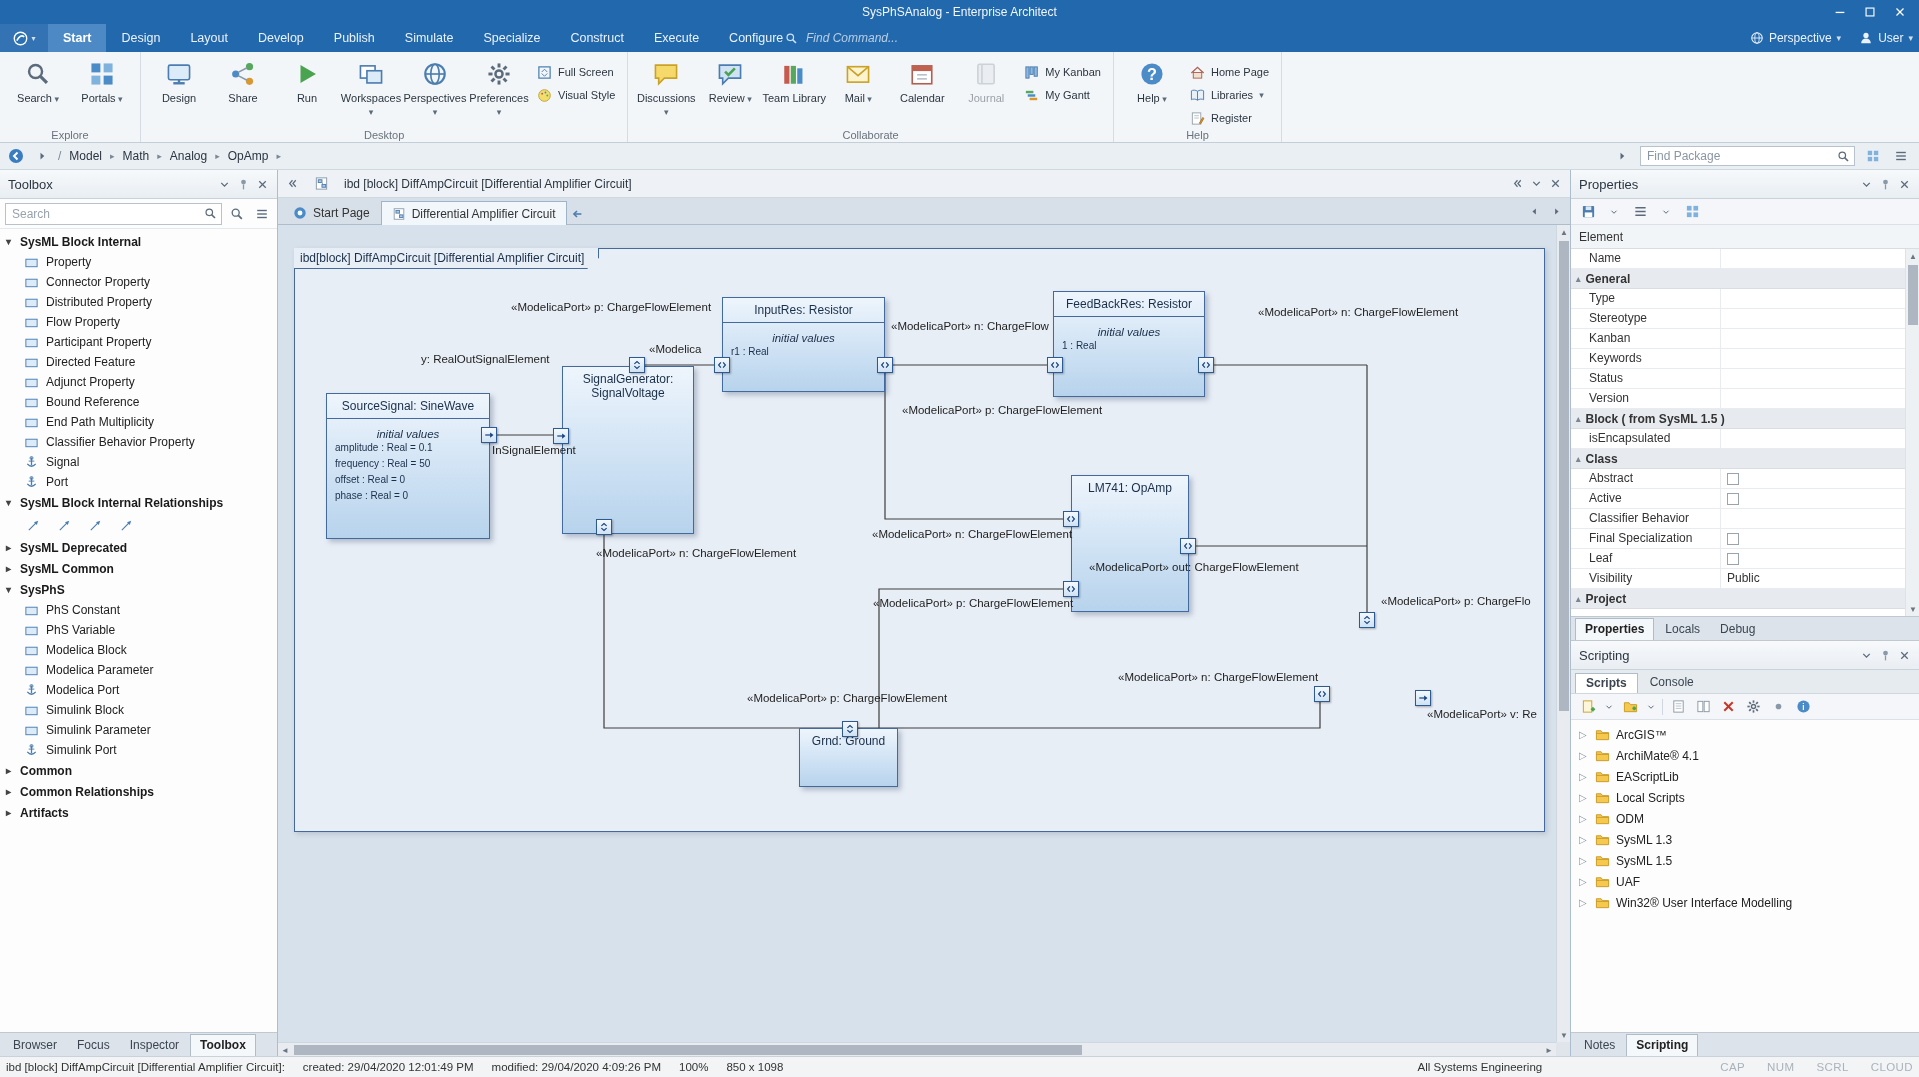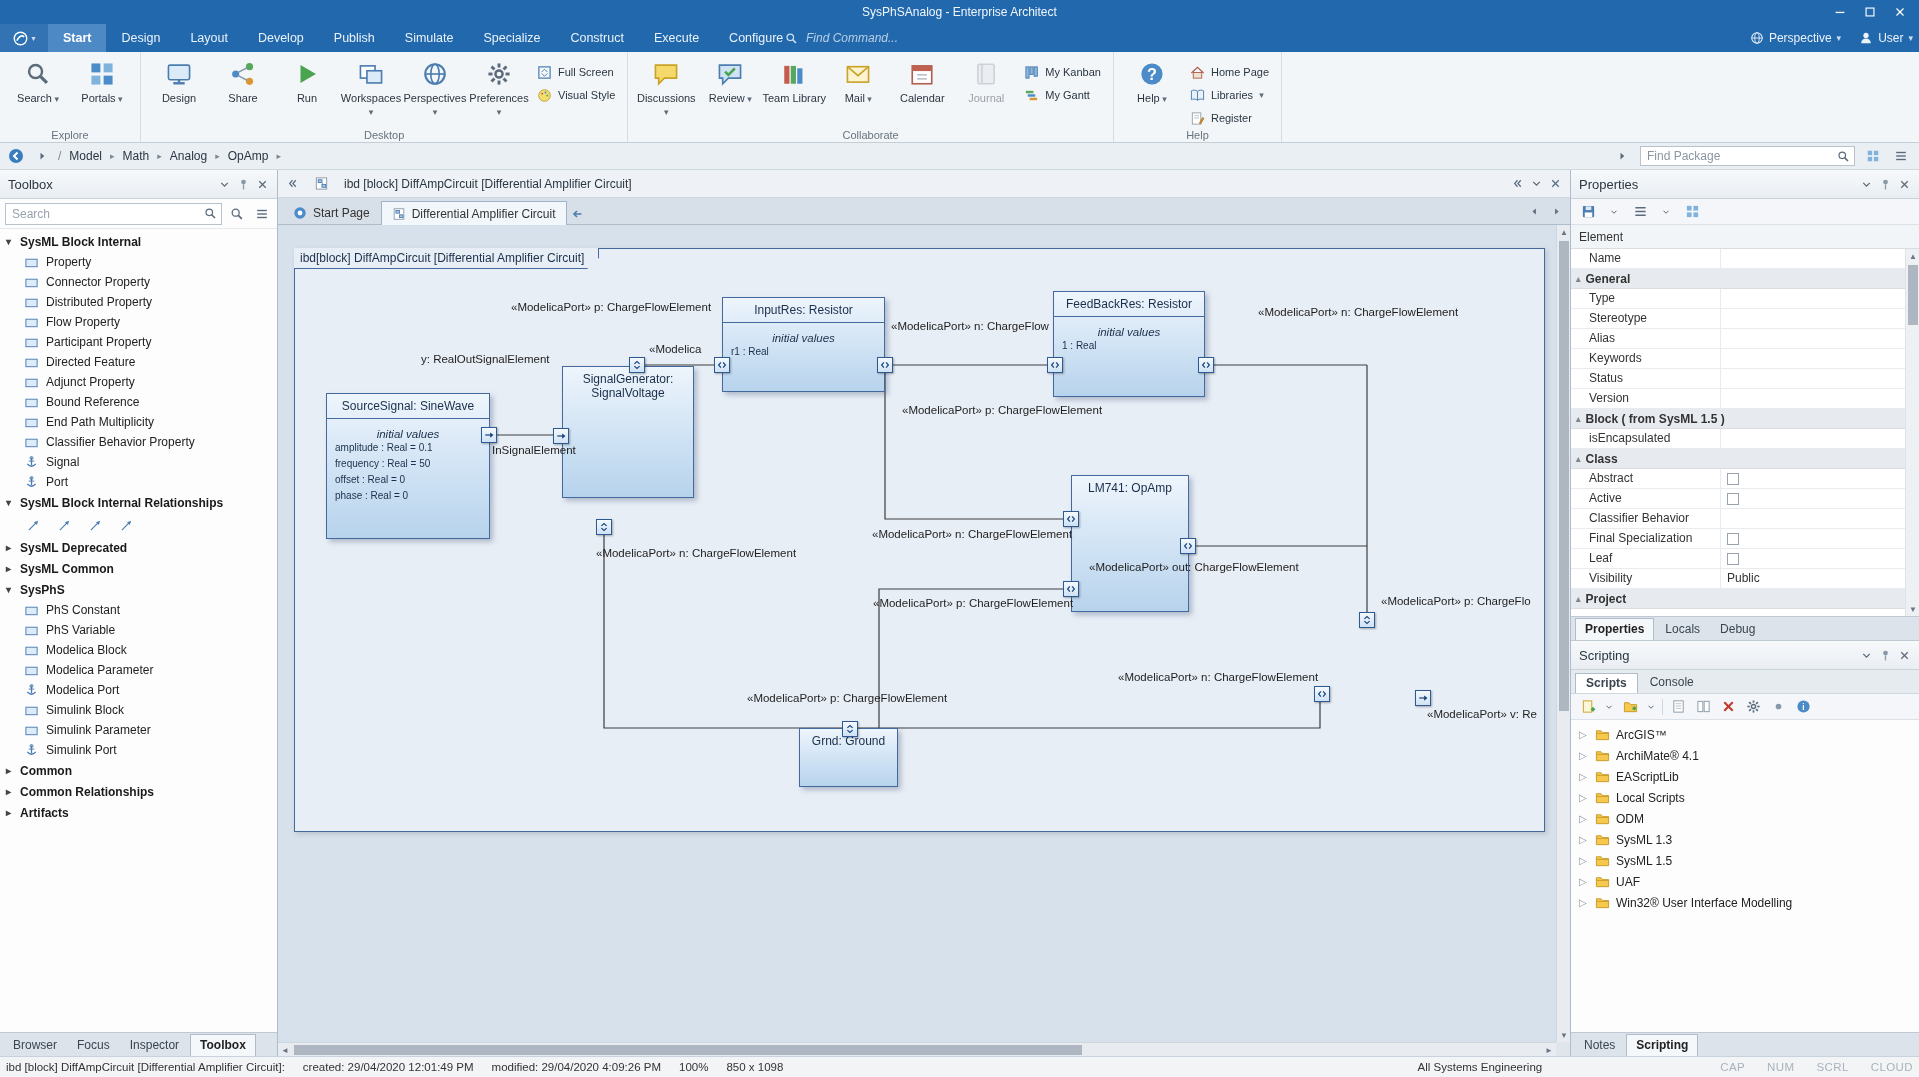--- a/index.html
+++ b/index.html
@@ -878,21 +878,21 @@
           </svg>
           <div class="dblock" style="left: 48px; top: 168px; width: 164px; height: 146px;">
             <div class="block-name">SourceSignal: SineWave</div>
             <div class="block-sep"></div>
             <div class="comp-title">initial values</div>
             <div class="comp-line">amplitude : Real = 0.1</div>
             <div class="comp-line">frequency : Real = 50</div>
             <div class="comp-line">offset : Real = 0</div>
             <div class="comp-line">phase : Real = 0</div>
           </div>
-          <div class="dblock" style="left: 284px; top: 141px; width: 132px; height: 132px;">
+          <div class="dblock" style="left: 284px; top: 141px; width: 132px; height: 168px;">
             <div class="block-name">SignalGenerator: SignalVoltage</div>
           </div>
           <div class="dblock" style="left: 444px; top: 72px; width: 163px; height: 95px;">
             <div class="block-name">InputRes: Resistor</div>
             <div class="block-sep"></div>
             <div class="comp-title">initial values</div>
             <div class="comp-line">r1 : Real</div>
           </div>
           <div class="dblock" style="left: 775px; top: 66px; width: 152px; height: 106px;">
             <div class="block-name">FeedBackRes: Resistor</div>
@@ -1097,21 +1097,21 @@
             </div>
             <div class="prow">
               <div class="pl">Type</div>
               <div class="pv"></div>
             </div>
             <div class="prow">
               <div class="pl">Stereotype</div>
               <div class="pv"></div>
             </div>
             <div class="prow">
-              <div class="pl">Alias</div>
+              <div class="pl">Kanban</div>
               <div class="pv"></div>
             </div>
             <div class="prow">
               <div class="pl">Keywords</div>
               <div class="pv"></div>
             </div>
             <div class="prow">
               <div class="pl">Status</div>
               <div class="pv"></div>
             </div>

